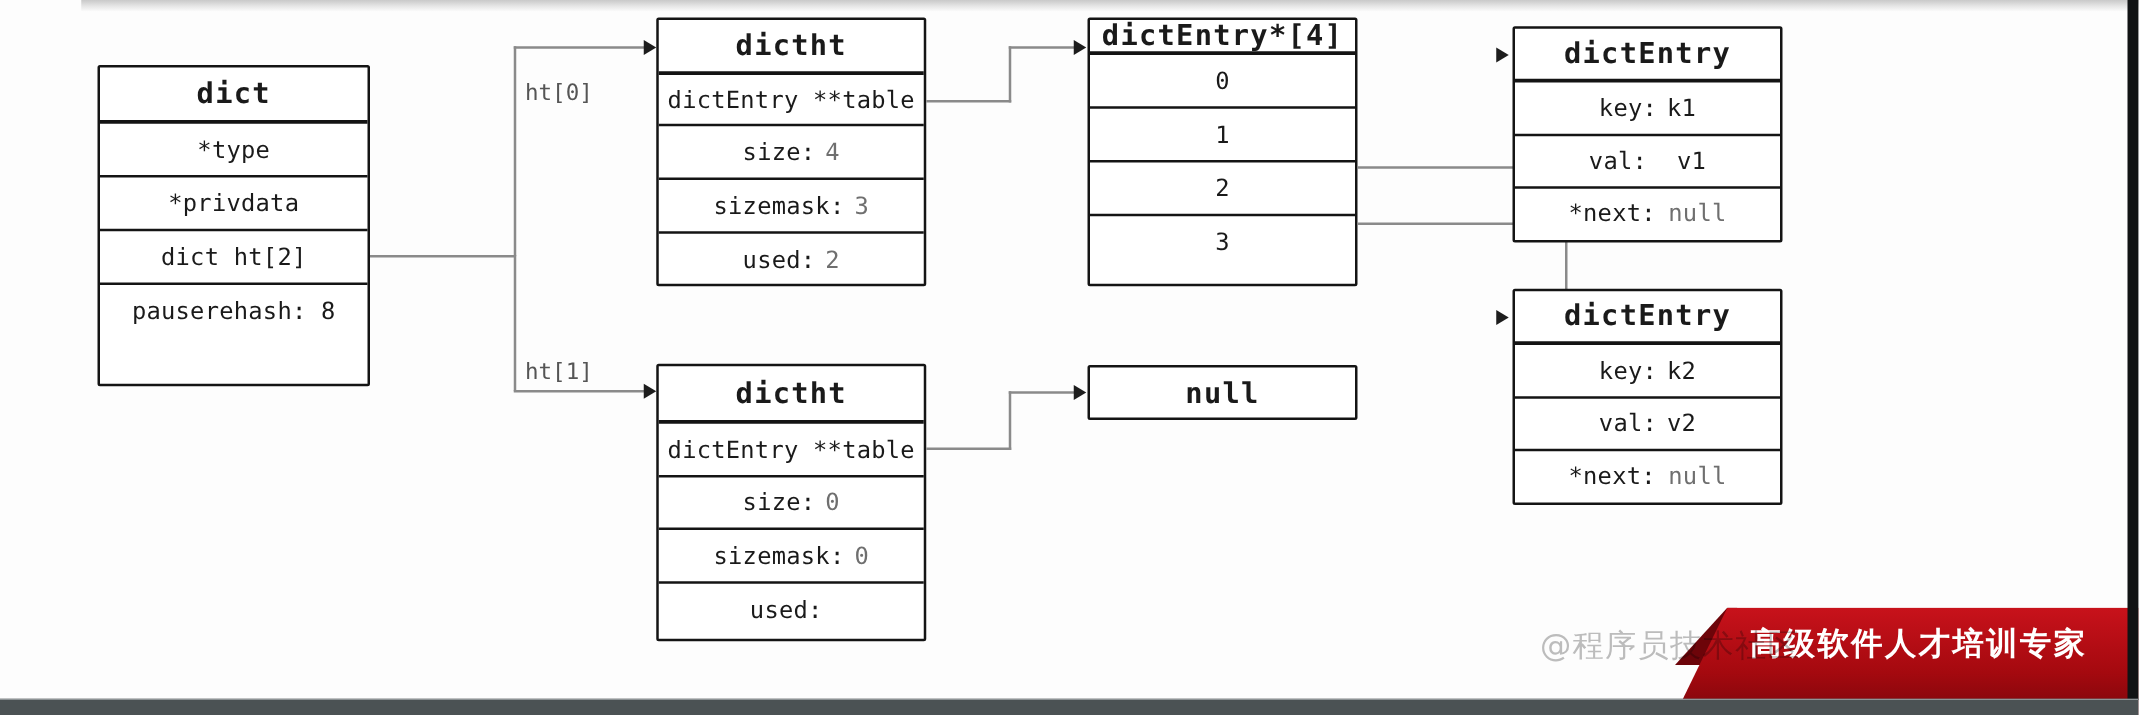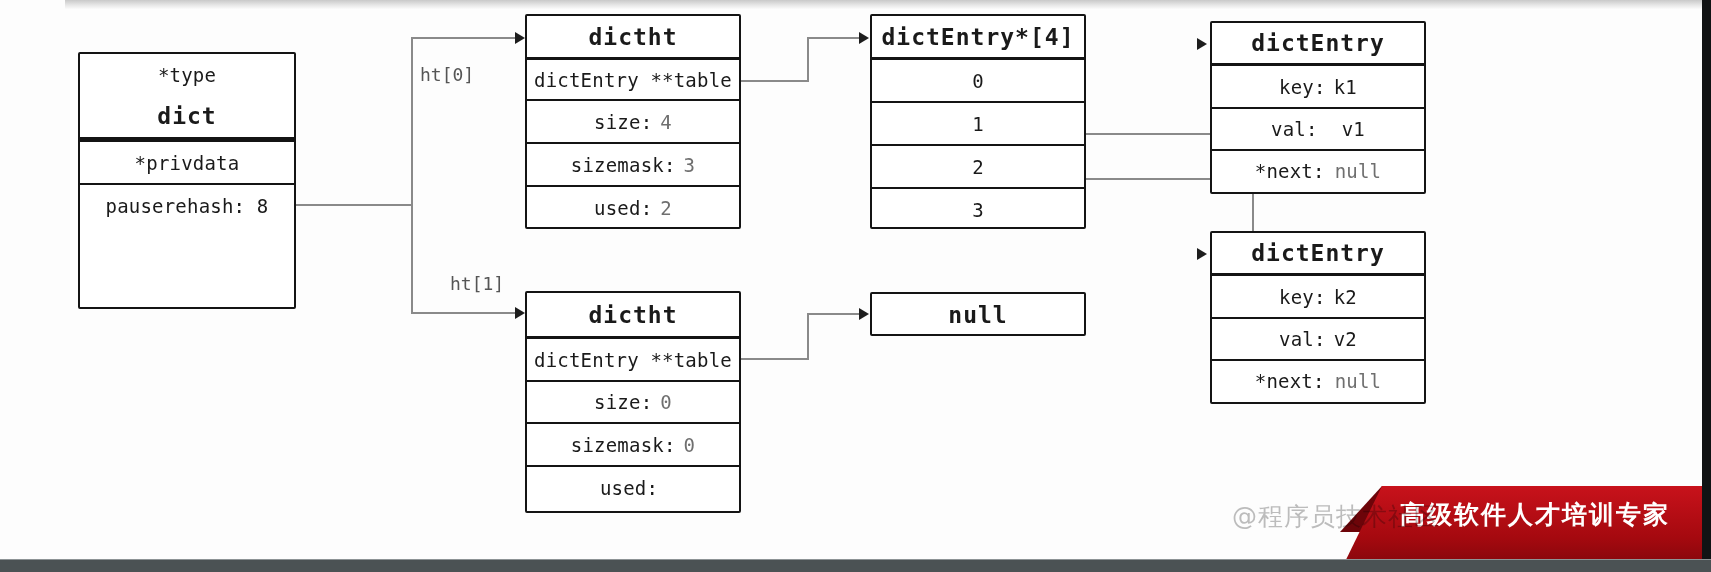--- a/index.html
+++ b/index.html
@@ -142,35 +142,36 @@
   }
 </style>
 </head>
 <body>
 
 <div id="stage">
 
   <div class="top-band"></div>
 
   <div class="box" style="left:78px; top:52px; width:218px; height:257px;">
+    <div class="row head" style="height:45px;">dict</div>
     <div class="row sep first" style="height:41px; border-top:none;">*type</div>
-    <div class="row head" style="height:45px;">dict</div>
     <div class="row sep" style="height:43px;">*privdata</div>
+    <div class="row sep" style="height:43px;">dict ht[2]</div>
     <div class="row sep" style="height:43px;">pauserehash: 8</div>
   </div>
 
   <div class="ln h" style="left:296px; top:204px; width:116px;"></div>
   <div class="ln v" style="left:411px; top:37px; width:2px; height:168px;"></div>
   <div class="ln v" style="left:411px; top:204px; width:2px; height:109px;"></div>
   <div class="ln h" style="left:411px; top:37px; width:106px;"></div>
   <div class="ln h" style="left:411px; top:312px; width:106px;"></div>
   <div class="arrow" style="left:515px; top:32px;"></div>
   <div class="arrow" style="left:515px; top:307px;"></div>
   <div class="edge-label" style="left:420px; top:64px;">ht[0]</div>
-  <div class="edge-label" style="left:420px; top:273px;margin-left:30px;">ht[1]</div>
+  <div class="edge-label" style="left:420px; top:287px;">ht[1]</div>
 
   <div class="box" style="left:525px; top:14px; width:216px; height:215px;">
     <div class="row head" style="height:44px;">dictht</div>
     <div class="row first" style="height:39px;">
       <span>dictEntry **table</span>
     </div>
     <div class="row sep" style="height:43px;">
       <span>size:</span>
       <span class="val-dim" style="margin-left:8px;">4</span>
     </div>
@@ -187,21 +188,21 @@
   <svg class="cursor" width="20" height="28" viewBox="0 0 20 28" style="left:595px; top:36px;">
     <polygon points="0,0 0,20 5,15.5 8.5,23.5 12,22 8.5,14.5 15,14.5" fill="#e9ef64" stroke="#2b2b2b" stroke-width="1.4"></polygon>
   </svg>
 
   <div class="ln h" style="left:741px; top:80px; width:68px;"></div>
   <div class="ln v" style="left:807px; top:37px; width:2px; height:45px;"></div>
   <div class="ln h" style="left:807px; top:37px; width:54px;"></div>
   <div class="arrow" style="left:859px; top:32px;"></div>
 
   <div class="box" style="left:870px; top:14px; width:216px; height:215px;">
-    <div class="row head" style="height:44px;">dictEntry*[4]</div>
+    <div class="row head" style="height:28px;">dictEntry*[4]</div>
     <div class="row first" style="height:41px;">0</div>
     <div class="row sep" style="height:43px;">1</div>
     <div class="row sep" style="height:43px;">2</div>
     <div class="row sep" style="height:43px;">3</div>
   </div>
 
   <div class="ln h" style="left:1086px; top:133px; width:168px;"></div>
   <div class="ln v" style="left:1252px; top:43px; width:2px; height:92px;"></div>
   <div class="ln h" style="left:1252px; top:43px; width:147px;"></div>
   <div class="arrow" style="left:1197px; top:38px;"></div>

